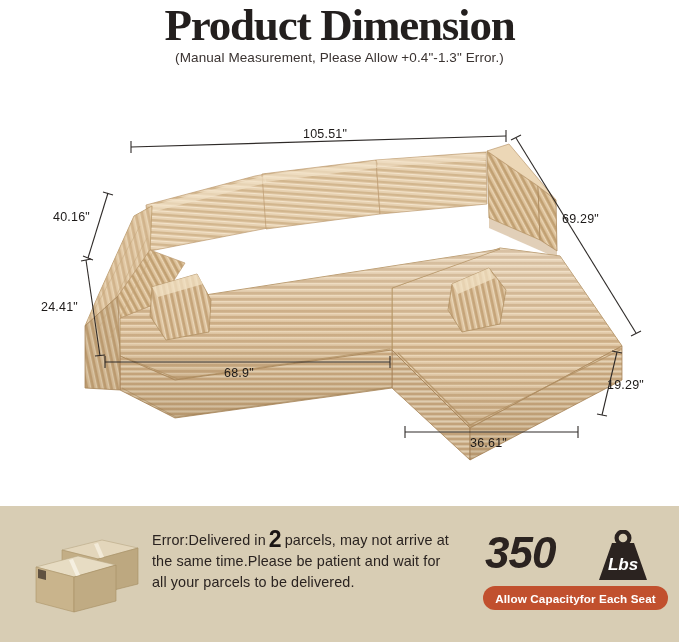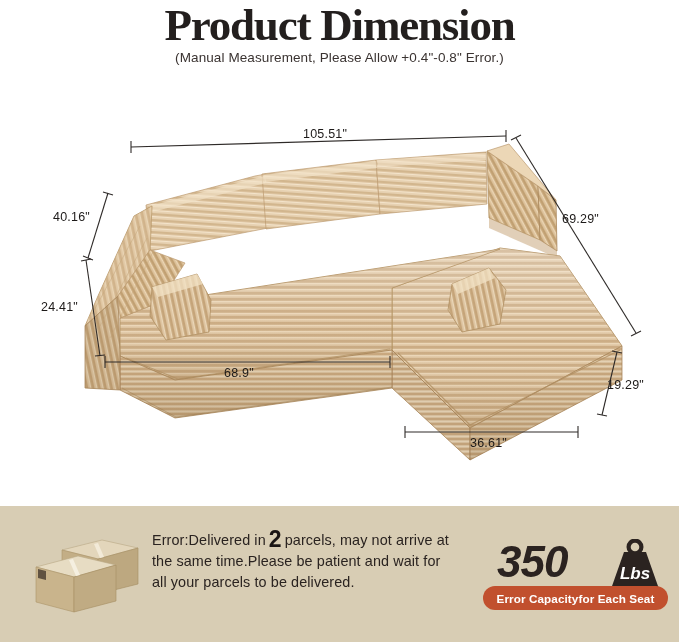--- a/index.html
+++ b/index.html
@@ -64,21 +64,21 @@
     font-size:14.4px;line-height:21px;
     color:#2a2320;
     letter-spacing:.1px;
   }
   .note .big2{
     font-size:23px;font-weight:bold;line-height:0;
     vertical-align:-2px;padding:0 3px;color:#1a1514;
   }
 
   .capacity{position:absolute;left:483px;top:22px;width:185px;height:92px;}
-  .cap-row{position:absolute;left:12px;top:0;width:185px;height:58px;margin-top:9px;}
+  .cap-row{position:absolute;left:0;top:0;width:185px;height:58px;}
   .cap-number{
     position:absolute;left:2px;top:0;
     font-size:44px;font-weight:bold;font-style:italic;
     color:#2b2320;letter-spacing:-1px;
     font-family:"Liberation Sans", sans-serif;
   }
   .cap-weight-icon{position:absolute;left:112px;top:2px;width:56px;height:52px;}
   .cap-pill{
     position:absolute;left:0px;top:58px;width:185px;height:24px;
     background:#c1502e;border-radius:12px;
@@ -87,21 +87,21 @@
     letter-spacing:.1px;
   }
 </style>
 </head>
 <body>
 
 <div class="page">
 
   <div class="header">
     <div class="title">Product Dimension</div>
-    <div class="subtitle">(Manual Measurement, Please Allow +0.4"-0.8" Error.)</div>
+    <div class="subtitle">(Manual Measurement, Please Allow +0.4"-1.3" Error.)</div>
   </div>
 
   <div class="stage">
 
     <svg class="sofa-svg" width="679" height="418" viewBox="0 0 679 418">
       <defs>
 
         <pattern id="cordH" width="6" height="6" patternUnits="userSpaceOnUse">
           <rect width="6" height="6" fill="#dcc19c"></rect>
           <rect y="0" width="6" height="2.6" fill="#c9a87e"></rect>
@@ -270,17 +270,17 @@
 
     <div class="capacity">
       <div class="cap-row">
         <div class="cap-number">350</div>
         <svg class="cap-weight-icon" viewBox="0 0 56 52">
           <circle cx="28" cy="8" r="6.4" fill="none" stroke="#2b2320" stroke-width="4.2"></circle>
           <path d="M17,13 L39,13 L52,50 L4,50 Z" fill="#2b2320"></path>
           <text x="28" y="40" text-anchor="middle" font-family="Liberation Sans, sans-serif" font-size="17" font-weight="bold" font-style="italic" fill="#ffffff">Lbs</text>
         </svg>
       </div>
-      <div class="cap-pill">Error Capacityfor Each Seat</div>
+      <div class="cap-pill">Allow Capacityfor Each Seat</div>
     </div>
   </div>
 
 </div>
 
 </body></html>

